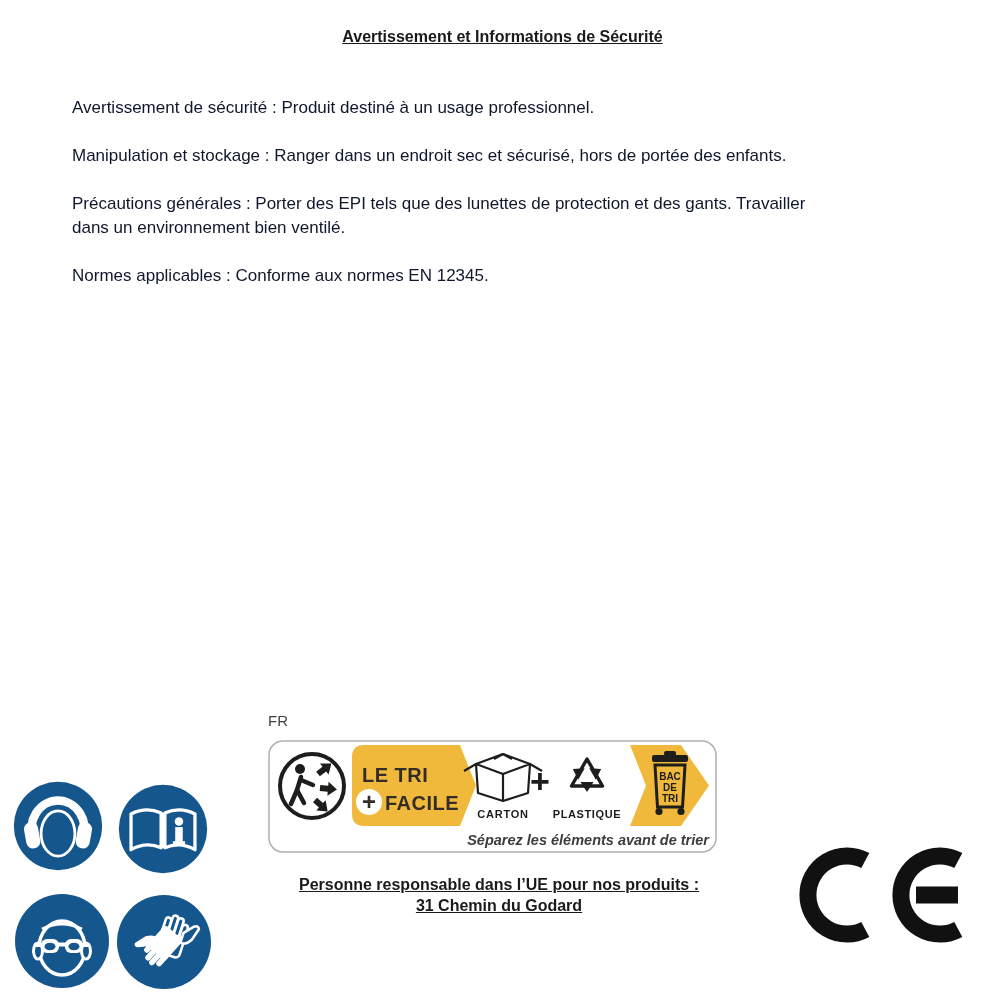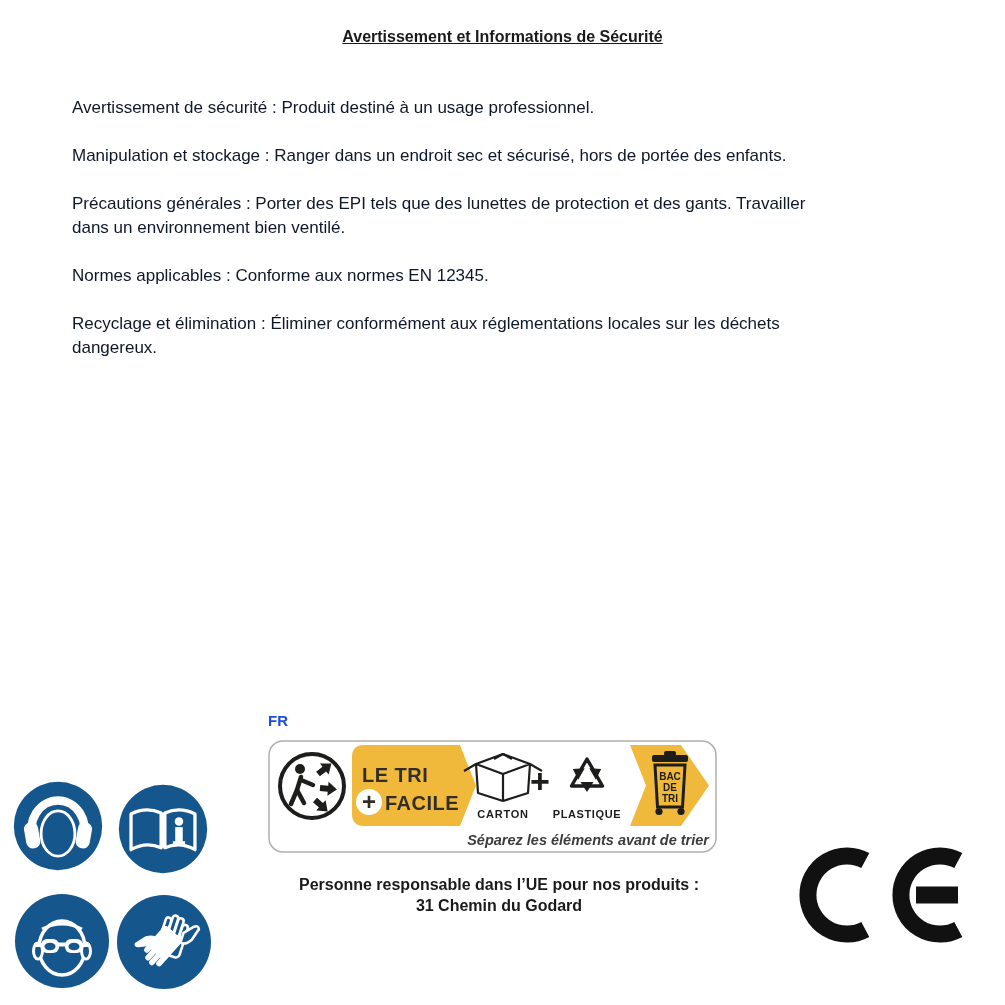--- a/index.html
+++ b/index.html
@@ -11,55 +11,51 @@
   
   .doc-title{
     top:28px;left:0;width:1005px;text-align:center;
     font-size:16px;font-weight:bold;color:#1a1a1a;text-decoration:underline;
   }
   
   .body-text{left:72px;top:84px;width:900px;font-size:17px;color:#0f172a;margin-top:12px;}
   .paragraph{margin:0 0 24px 0;}
   .paragraph .line{line-height:24px;white-space:nowrap;}
   
-  .fr-code{left:268px;top:712px;font-size:15px;font-weight:bold;color:#1d4ed8;}
+  .fr-code{left:268px;top:712px;font-size:15px;font-weight:normal;color:#404040;}
   .tri-label-svg{left:268px;top:740px;}
   .tri-label-svg text{font-family:"Liberation Sans",sans-serif;}
   
   .icon-svg{display:block;}
   
   .responsible{
     left:257px;top:874px;width:484px;text-align:center;
     font-size:16px;font-weight:bold;color:#1a1a1a;
   }
-  .responsible .line{line-height:21px;white-space:nowrap;display:block;}
+  .responsible .line{line-height:21px;white-space:nowrap;display:block;text-decoration:underline;}
   .ce-svg{left:795px;top:845px;}
 </style>
 </head>
 <body>
 
 <div class="abs doc-title">Avertissement et Informations de Sécurité</div>
 
 <div class="abs body-text" id="paragraphs">
     <div class="paragraph">
       <div class="line">Avertissement de sécurité : Produit destiné à un usage professionnel.</div>
     </div>
     <div class="paragraph">
       <div class="line">Manipulation et stockage : Ranger dans un endroit sec et sécurisé, hors de portée des enfants.</div>
     </div>
     <div class="paragraph">
       <div class="line">Précautions générales : Porter des EPI tels que des lunettes de protection et des gants. Travailler</div>
       <div class="line">dans un environnement bien ventilé.</div>
     </div>
     <div class="paragraph">
       <div class="line">Normes applicables : Conforme aux normes EN 12345.</div>
-    </div>
-    <div class="paragraph">
-      <div class="line">Recyclage et élimination : Éliminer conformément aux réglementations locales sur les déchets</div>
-      <div class="line">dangereux.</div>
     </div>
   </div>
 
 <div class="abs fr-code">FR</div>
 
 <svg class="abs tri-label-svg" width="449" height="113" viewBox="0 0 449 113">
 
   <rect x="1" y="1" width="447" height="111" rx="14" fill="#ffffff" stroke="#b0b0b0" stroke-width="1.5"></rect>
 
   <path d="M96,5 H413 L441,45.5 L413,86 H96 Q84,86 84,74 V17 Q84,5 96,5 Z" fill="#F0B93B"></path>

